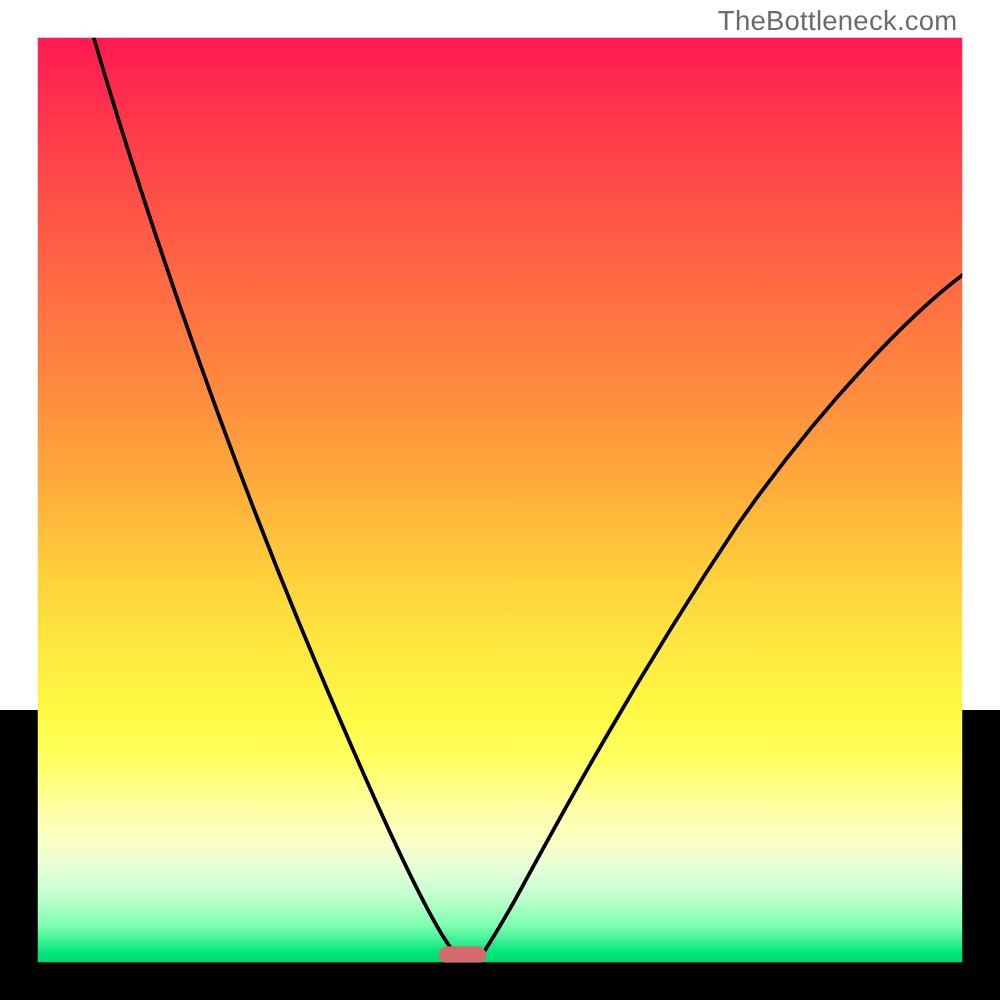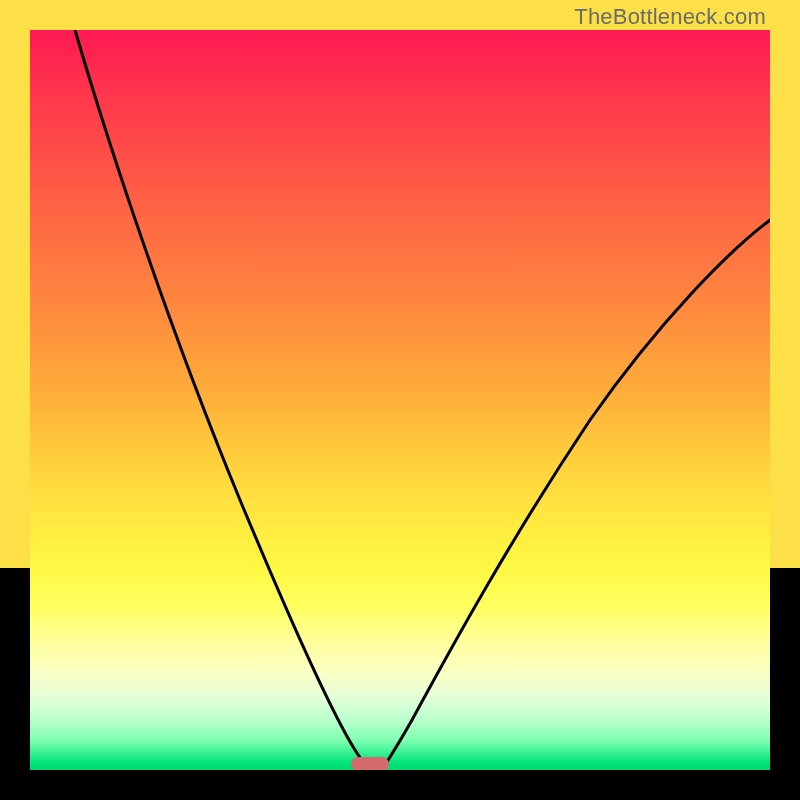--- a/index.html
+++ b/index.html
@@ -10,21 +10,21 @@
     background: #000;
     overflow: hidden;
     font-family: Arial, Helvetica, sans-serif;
   }
   .frame {
     position: absolute;
     top: 0;
     left: 0;
     width: 800px;
     height: 568px;
-    background: #fde047;
+    background: #ffffff;
   }
   .plot-area {
     position: absolute;
     top: 30px;
     left: 30px;
     width: 740px;
     height: 740px;
     overflow: hidden;
   }
   .gradient-bg {

